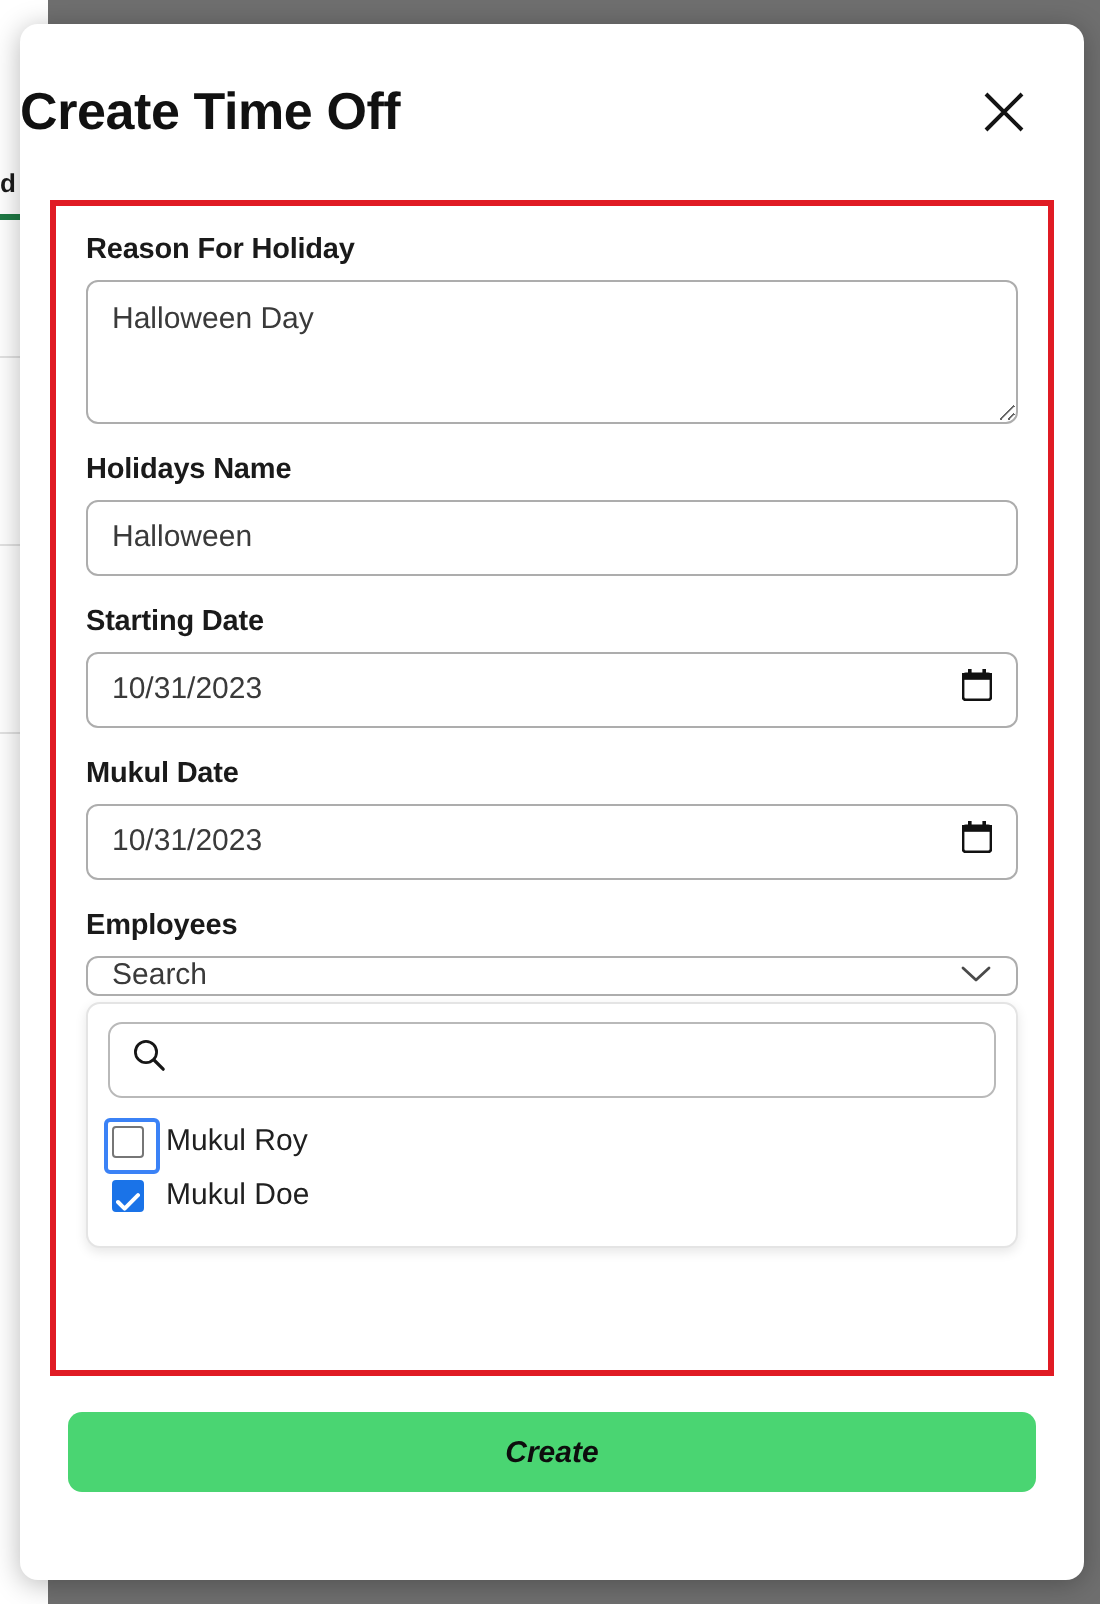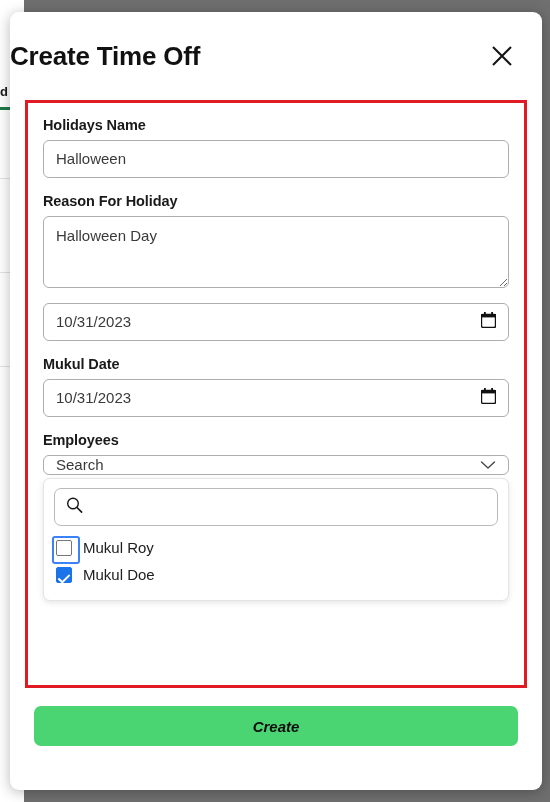--- a/index.html
+++ b/index.html
@@ -296,30 +296,31 @@
         <svg width="26" height="26" viewBox="0 0 26 26" fill="none">
           <path d="M4 4 L22 22 M22 4 L4 22" stroke="#141414" stroke-width="2" stroke-linecap="butt"></path>
         </svg>
       </span>
     </button>
   </div>
 
   <div id="form-region">
 
     <div class="field">
+      <label class="field-label">Reason For Holiday</label>
+      <textarea class="textarea-input" style="">Halloween Day</textarea>
+    </div>
+
+    <div class="field">
       <label class="field-label">Holidays Name</label>
       <input class="text-input" type="text" value="Halloween" style="">
     </div>
 
     <div class="field">
-      <label class="field-label">Reason For Holiday</label>
-      <textarea class="textarea-input" style="">Halloween Day</textarea>
-    </div>
-
-    <div class="field">
+      <label class="field-label">Starting Date</label>
       <div class="date-wrap">
         <input class="date-input" type="text" value="10/31/2023" style="">
         <span class="calendar-icon">
           <svg width="15" height="16" viewBox="0 0 15 16" fill="none">
             <rect x="0.5" y="2.5" width="14" height="13" rx="1.5" stroke="#111111" stroke-width="1.4"></rect>
             <rect x="0" y="2" width="15" height="3.4" fill="#111111"></rect>
             <rect x="3" y="0" width="1.8" height="3.4" fill="#111111"></rect>
             <rect x="10.2" y="0" width="1.8" height="3.4" fill="#111111"></rect>
           </svg>
         </span>

